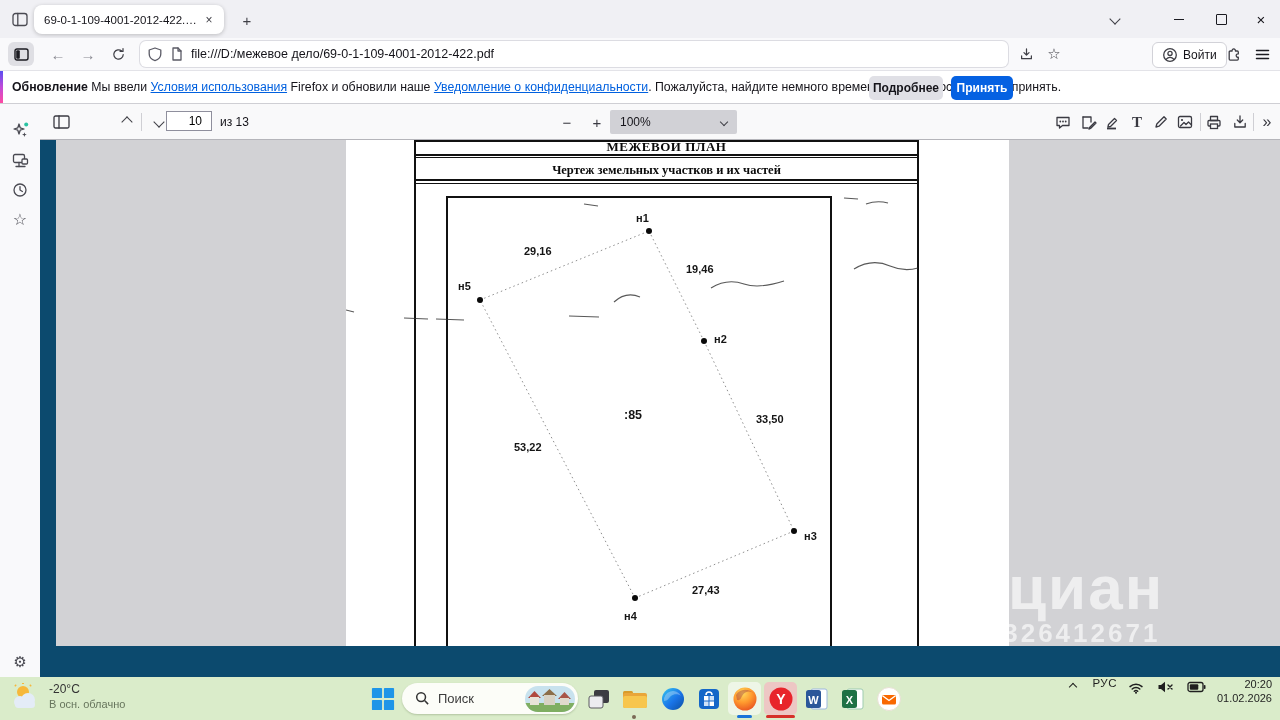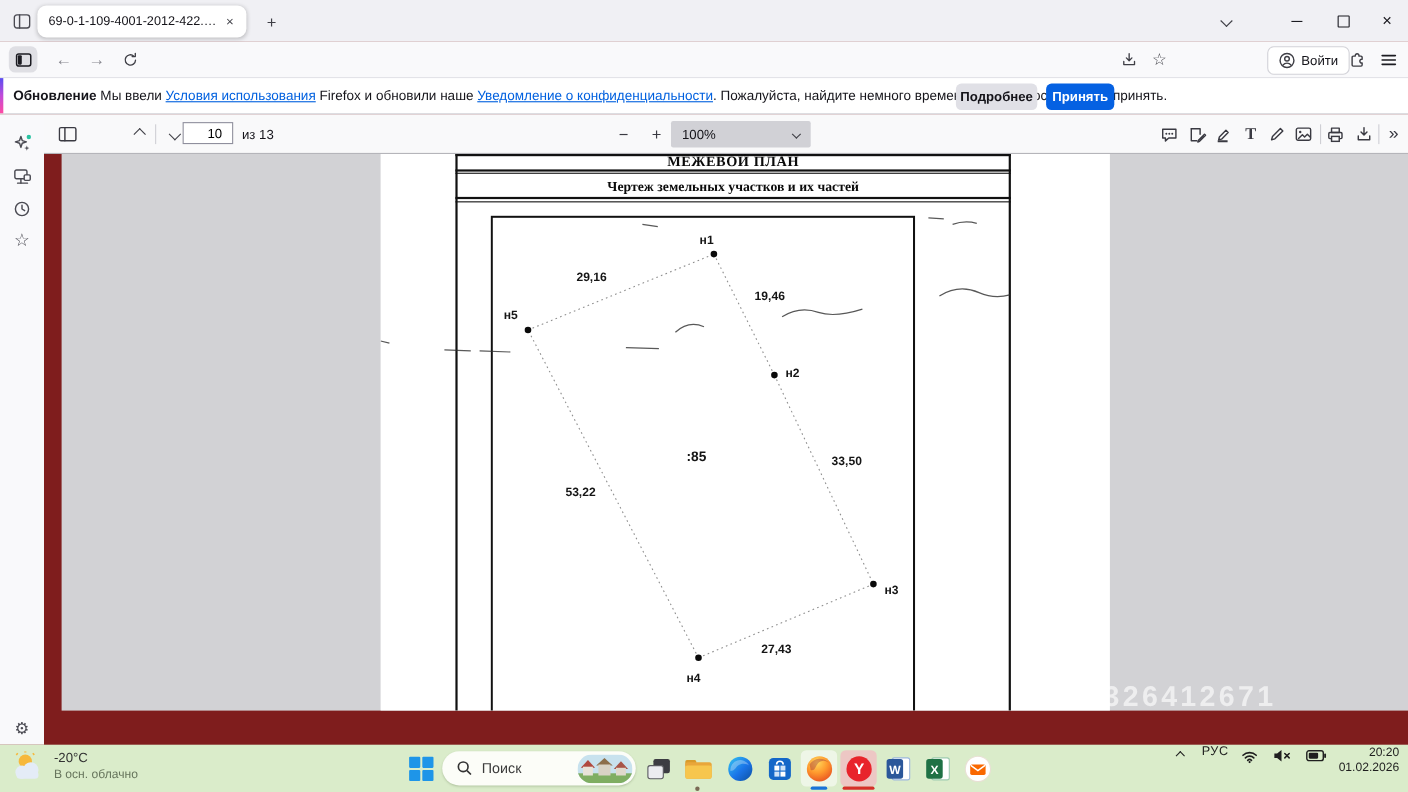--- a/index.html
+++ b/index.html
@@ -1,17 +1,17 @@
 <!DOCTYPE html>
 <html><head>
 <meta charset="utf-8">
 <style>
   html,body{margin:0;padding:0;}
   body{font-family:"Liberation Sans",sans-serif;-webkit-font-smoothing:antialiased;}
-  #root{position:relative;width:1280px;height:720px;overflow:hidden;background:#7f1d1d;}
+  #root{position:relative;width:1280px;height:720px;overflow:hidden;background:#0c4a6e;}
   .abs{position:absolute;}
   .ic{display:flex;align-items:center;justify-content:center;}
   svg{display:block;}
   .st{stroke:#4a4a52;stroke-width:1.3;fill:none;stroke-linecap:round;stroke-linejoin:round;}
   .chev{display:inline-block;width:7px;height:7px;border-right:1.6px solid #3f3f46;border-bottom:1.6px solid #3f3f46;transform:rotate(45deg);}
   .chev.up{transform:rotate(-135deg);}
   .chev.sm{width:5px;height:5px;}
 
   
   #tabbar{left:0;top:0;width:1280px;height:38px;background:#f0f0f4;}
@@ -106,20 +106,30 @@
           <rect x="2.2" y="2.2" width="3.6" height="8.6" rx="1" style="fill:#1b1b21;"></rect>
         </svg>
     </div>
     <div class="abs ic navic" style="left:44px;top:3px;font-size:15px;color:#8a8a92;">←</div>
     <div class="abs ic navic" style="left:74px;top:3px;font-size:15px;color:#8a8a92;">→</div>
     <div class="abs ic navic" style="left:104px;top:3px;">
       <svg width="15" height="15" viewBox="0 0 16 16">
           <path d="M13,8.2 a5,5 0 1 1 -1.6,-3.9" class="st" style="stroke:#3f3f46;"></path>
           <polyline points="12.8,1.6 12.8,4.7 9.7,4.7" class="st" style="stroke:#3f3f46;"></polyline>
         </svg>
+    </div>
+    <div id="urlbar" class="abs">
+      <svg width="14" height="15" viewBox="0 0 14 15">
+          <path d="M7,1 L12.8,3 V7 C12.8,10.4 10.4,12.6 7,13.6 C3.6,12.6 1.2,10.4 1.2,7 V3 Z" class="st" style="stroke:#5b5b66;"></path>
+        </svg>
+      <svg width="12" height="14" viewBox="0 0 12 14" style="margin-left:9px;">
+          <path d="M2,1 h5 l3,3 v9 h-8 z" class="st" style="stroke:#5b5b66;"></path>
+          <path d="M7,1 v3 h3" class="st" style="stroke:#5b5b66;"></path>
+        </svg>
+      <span class="u">file:///D:/межевое дело/69-0-1-109-4001-2012-422.pdf</span>
     </div>
     <div class="abs ic navic" style="left:1012px;top:3px;">
       <svg width="15" height="15" viewBox="0 0 16 16">
           <path d="M8,2 v6.5 M5.3,6 L8,8.7 L10.7,6" class="st" style="stroke:#3f3f46;"></path>
           <path d="M2.8,9.5 v3 h10.4 v-3" class="st" style="stroke:#3f3f46;"></path>
         </svg>
     </div>
     <div class="abs ic navic" style="left:1040px;top:3px;font-size:15px;color:#3f3f46;">☆</div>
     <div id="signin" class="abs" style="left:1152px;top:4px;">
       <svg width="16" height="16" viewBox="0 0 16 16">
@@ -311,20 +321,21 @@
 
     <div id="watermark" class="abs">
       <svg class="abs" style="left:893px;top:408px;" width="56" height="80" viewBox="0 0 56 80">
         <g style="stroke:rgba(255,255,255,.62);stroke-width:7;fill:none;stroke-linecap:round;">
           <circle cx="30" cy="10" r="7" style="fill:rgba(255,255,255,.62);stroke:none;"></circle>
           <path d="M29,20 L21,45"></path>
           <path d="M27,27 L8,40 M27,27 L48,33"></path>
           <path d="M21,45 L8,70 M21,45 L36,72"></path>
         </g>
       </svg>
+      <div id="wm-brand" class="abs">циан</div>
       <div id="wm-id" class="abs">ID 326412671</div>
     </div>
 
     <div id="vscroll" class="abs">
       <div class="thumb abs"></div>
     </div>
   </div>
 
   <div id="taskbar" class="abs">
     <div id="weather" class="abs">

